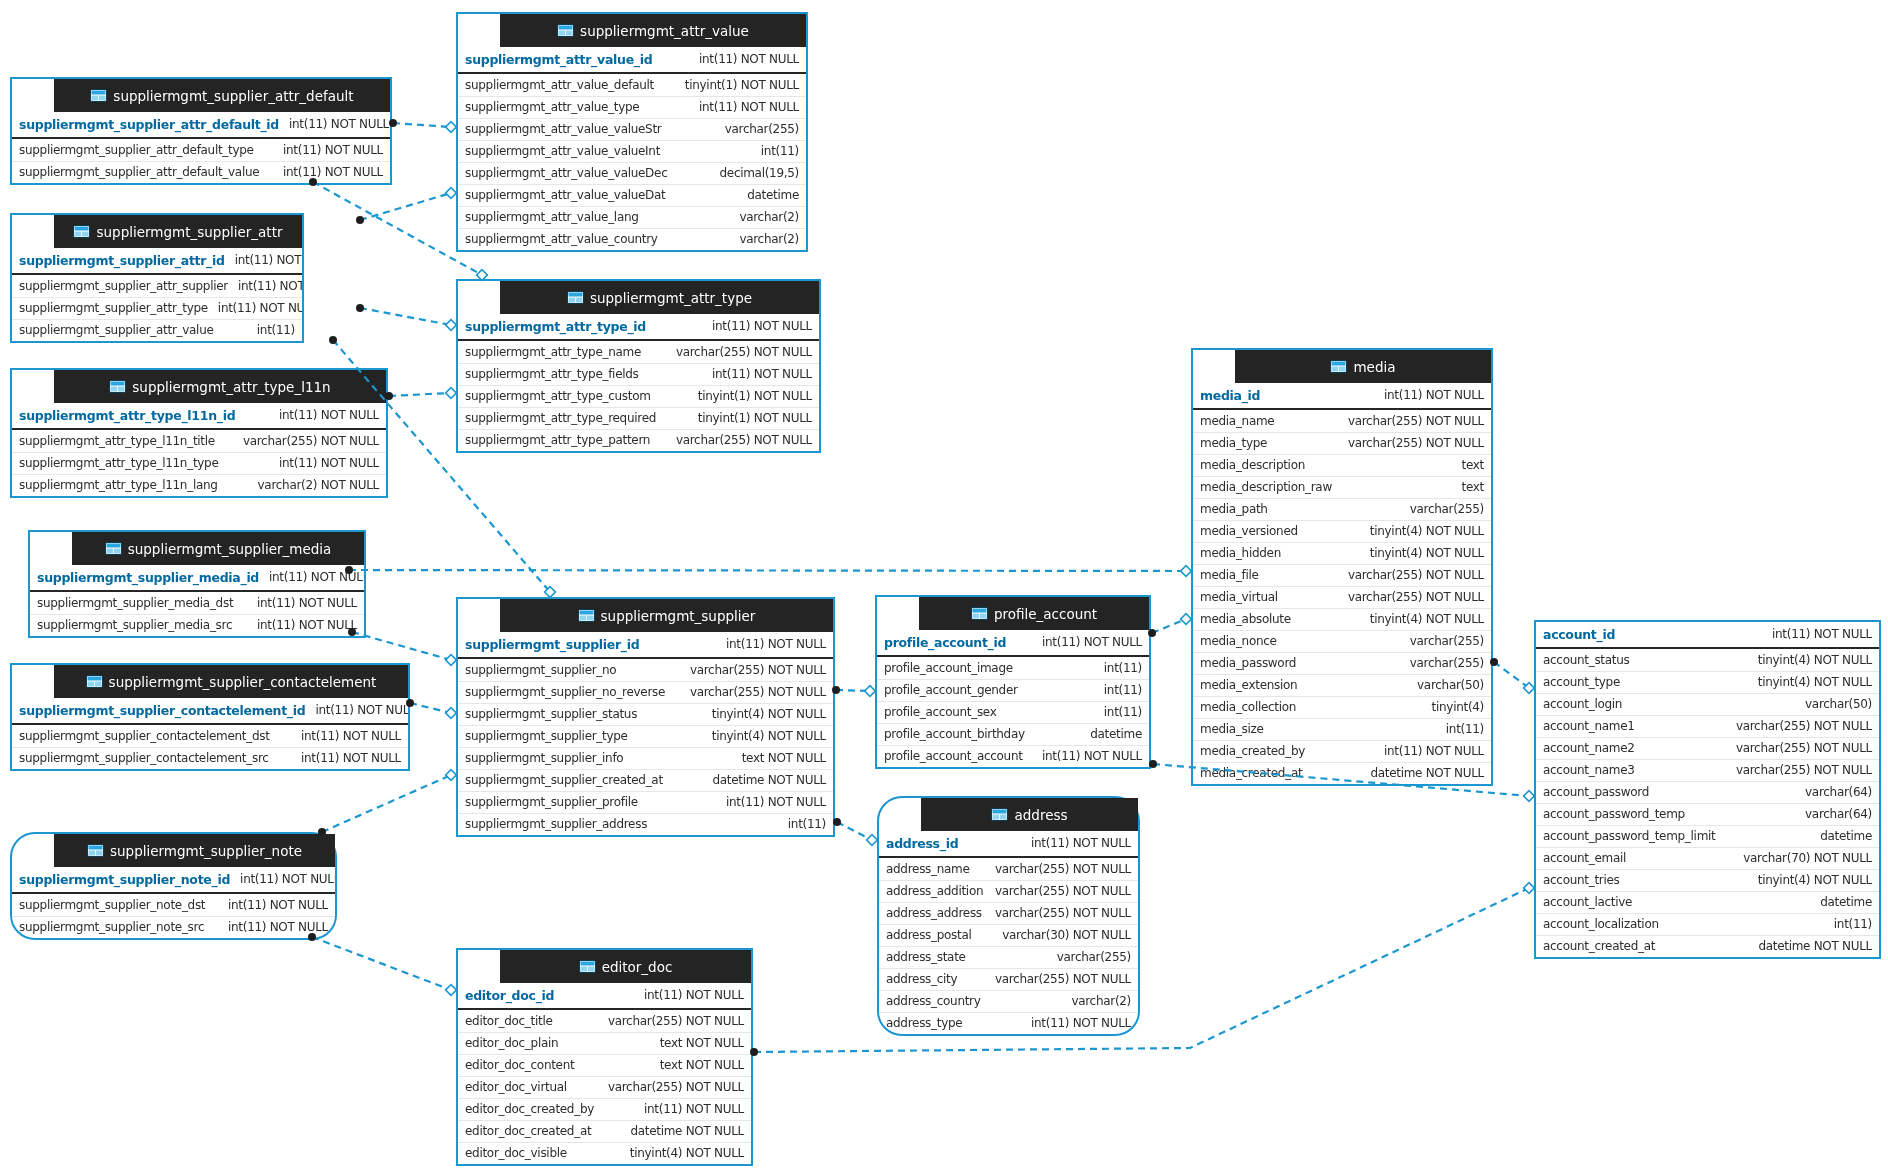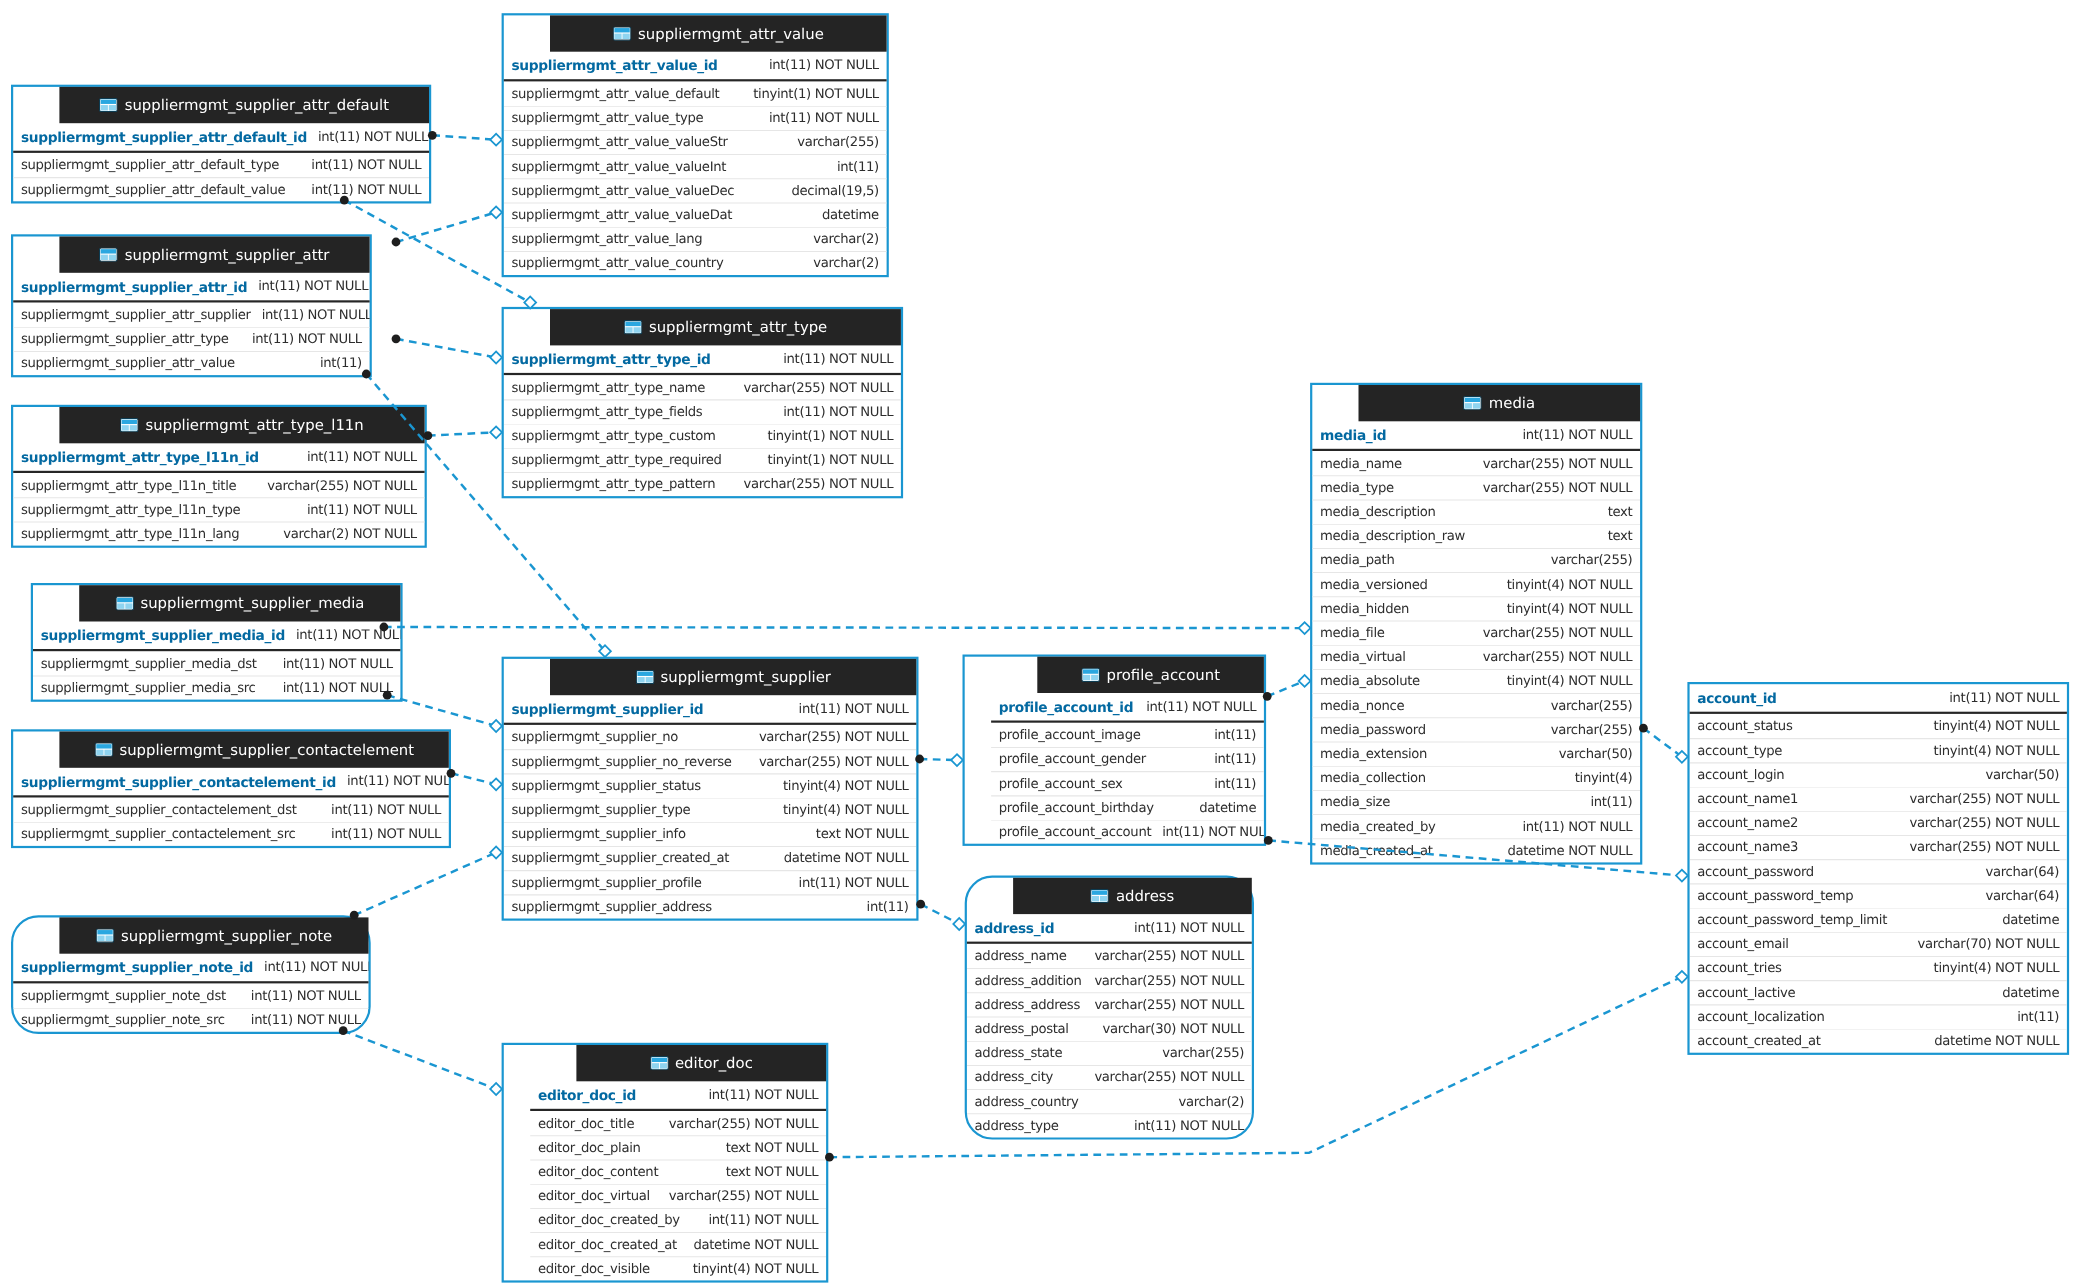--- a/index.html
+++ b/index.html
@@ -109,21 +109,21 @@
       </div>
       <div class="row brow">
         <span class="cname">suppliermgmt_supplier_attr_default_type</span>
         <span class="ctype">int(11) NOT NULL</span>
       </div>
       <div class="row brow">
         <span class="cname">suppliermgmt_supplier_attr_default_value</span>
         <span class="ctype">int(11) NOT NULL</span>
       </div>
     </div>
-    <div class="tbl" style="left: 10px; top: 213px; width: 328px;">
+    <div class="tbl" style="left: 10px; top: 213px; width: 294px;">
       <div class="tbl-header">
         <span class="tbl-icon">
           <svg width="17" height="13" viewBox="0 0 17 13" aria-hidden="true">
             <rect x="0.5" y="0.5" width="16" height="12" rx="1.5" fill="#ffffff" stroke="#0d3c52"></rect>
             <rect x="1.5" y="1.5" width="14" height="4" fill="#2aa7e0"></rect>
             <rect x="1.5" y="6.5" width="6.6" height="5" fill="#8fd4f0"></rect>
             <rect x="8.9" y="6.5" width="6.6" height="5" fill="#8fd4f0"></rect>
           </svg>
         </span>
         <span>suppliermgmt_supplier_attr</span>
@@ -377,21 +377,21 @@
       </div>
       <div class="row brow">
         <span class="cname">suppliermgmt_supplier_profile</span>
         <span class="ctype">int(11) NOT NULL</span>
       </div>
       <div class="row brow">
         <span class="cname">suppliermgmt_supplier_address</span>
         <span class="ctype">int(11)</span>
       </div>
     </div>
-    <div class="tbl" style="left: 875px; top: 595px; width: 276px; padding-left: 24px;">
+    <div class="tbl" style="left: 875px; top: 595px; width: 276px;">
       <div class="tbl-header">
         <span class="tbl-icon">
           <svg width="17" height="13" viewBox="0 0 17 13" aria-hidden="true">
             <rect x="0.5" y="0.5" width="16" height="12" rx="1.5" fill="#ffffff" stroke="#0d3c52"></rect>
             <rect x="1.5" y="1.5" width="14" height="4" fill="#2aa7e0"></rect>
             <rect x="1.5" y="6.5" width="6.6" height="5" fill="#8fd4f0"></rect>
             <rect x="8.9" y="6.5" width="6.6" height="5" fill="#8fd4f0"></rect>
           </svg>
         </span>
         <span>profile_account</span>
@@ -610,21 +610,21 @@
       </div>
       <div class="row brow">
         <span class="cname">account_localization</span>
         <span class="ctype">int(11)</span>
       </div>
       <div class="row brow">
         <span class="cname">account_created_at</span>
         <span class="ctype">datetime NOT NULL</span>
       </div>
     </div>
-    <div class="tbl" style="left: 456px; top: 948px; width: 297px; padding-left: 24px;">
+    <div class="tbl" style="left: 456px; top: 948px; width: 297px;">
       <div class="tbl-header">
         <span class="tbl-icon">
           <svg width="17" height="13" viewBox="0 0 17 13" aria-hidden="true">
             <rect x="0.5" y="0.5" width="16" height="12" rx="1.5" fill="#ffffff" stroke="#0d3c52"></rect>
             <rect x="1.5" y="1.5" width="14" height="4" fill="#2aa7e0"></rect>
             <rect x="1.5" y="6.5" width="6.6" height="5" fill="#8fd4f0"></rect>
             <rect x="8.9" y="6.5" width="6.6" height="5" fill="#8fd4f0"></rect>
           </svg>
         </span>
         <span>editor_doc</span>

